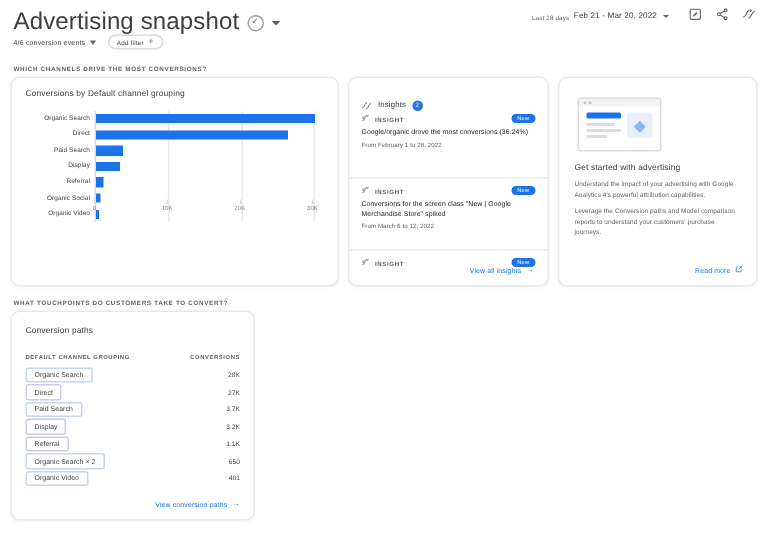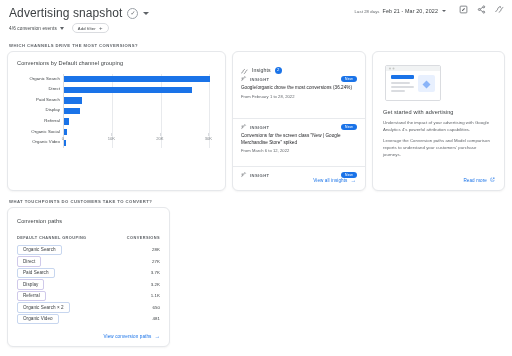--- a/index.html
+++ b/index.html
@@ -18,21 +18,21 @@
   }
   
   .header{
     position:absolute;left:0;top:0;width:512px;height:34px;
     background:#ffffff;
   }
   .title-row{
     position:absolute;left:9px;top:6px;display:flex;align-items:center;gap:5px;
   }
   .page-title{
-    font-size:12px;color:#3c4043;letter-spacing:.1px;font-weight:400;
+    font-size:16px;color:#3c4043;letter-spacing:.1px;font-weight:400;
   }
   .title-check{
     width:9px;height:9px;border-radius:50%;border:1px solid #9aa0a6;
     display:inline-flex;align-items:center;justify-content:center;
     font-size:6px;color:#5f6368;line-height:1;
   }
   .caret{
     width:0;height:0;border-left:3px solid transparent;border-right:3px solid transparent;
     border-top:3.5px solid #5f6368;display:inline-block;
   }

